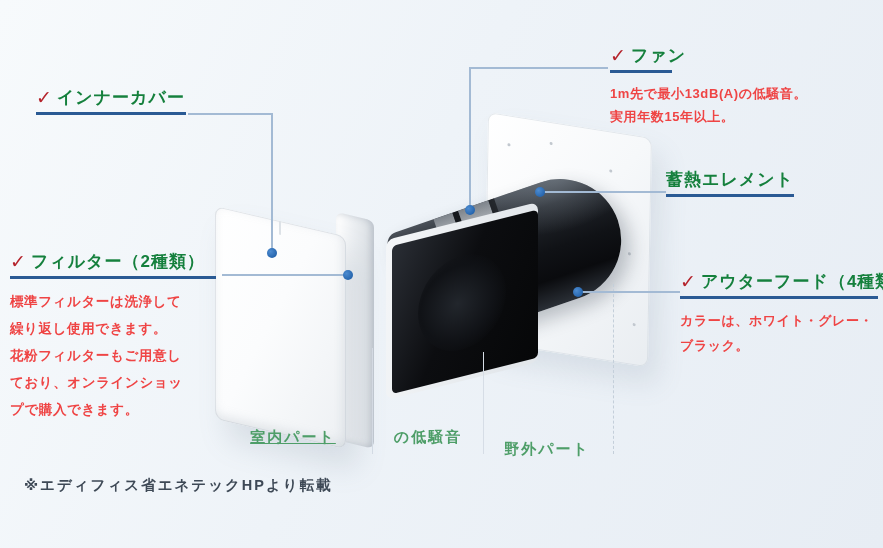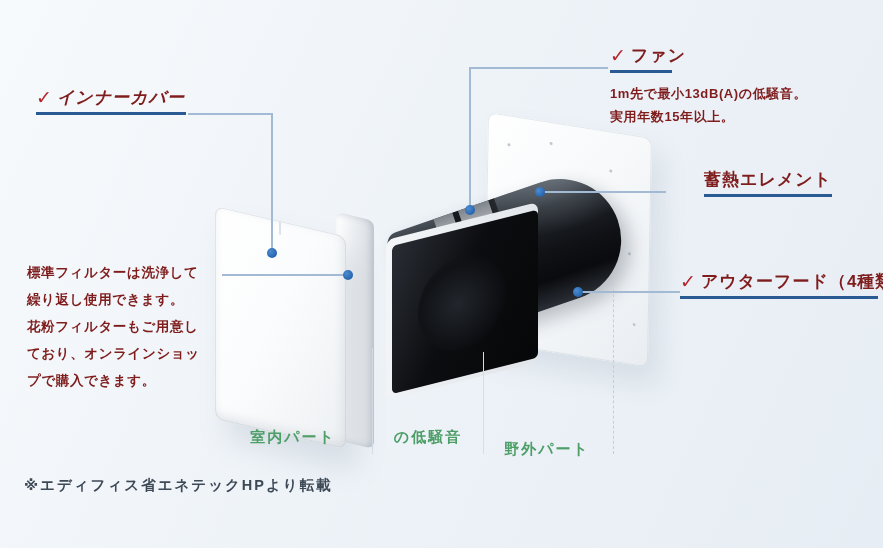--- a/index.html
+++ b/index.html
@@ -6,22 +6,22 @@
   body{
     width:883px;height:548px;overflow:hidden;position:relative;
     font-family:"Liberation Sans","DejaVu Sans",sans-serif;
     background:linear-gradient(115deg,#f7fafc 0%,#eef3f8 45%,#e7edf4 100%);
   }
 
   
   .callout{position:absolute;z-index:30;}
   .title-row{display:inline-block;border-bottom:3px solid #2a5a94;padding-bottom:3px;white-space:nowrap;}
   .check{font-weight:700;color:#b5242c;font-size:19px;margin-right:5px;vertical-align:-1px;}
-  .c-title{font-weight:700;color:#7f1d1d;font-size:17px;letter-spacing:1px;}
-  .c-body{margin-top:9px;font-size:13px;font-weight:600;color:#7f1d1d;letter-spacing:.6px;white-space:pre-line;}
+  .c-title{font-weight:700;color:#15803d;font-size:17px;letter-spacing:1px;}
+  .c-body{margin-top:9px;font-size:13px;font-weight:600;color:#ef4444;letter-spacing:.6px;white-space:pre-line;}
 
   
   .cline{position:absolute;background:#a3bad4;z-index:20;}
   .cdot{position:absolute;width:10px;height:10px;border-radius:50%;z-index:21;
         background:radial-gradient(circle at 35% 35%,#4c8bd0,#2766ae 70%);}
 
   
   .divider{position:absolute;width:1px;background:#d6dde6;z-index:5;}
   .divider.dashed{background:none;border-left:1px dashed #c4cfda;}
   .part-label{position:absolute;width:110px;text-align:center;z-index:30;
@@ -131,51 +131,56 @@
 <div class="cline" style="left:544px;top:191px;width:122px;height:2px;"></div>
 <div class="cdot" style="left:535px;top:187px;"></div>
 
 <div class="cline" style="left:582px;top:291px;width:98px;height:2px;"></div>
 <div class="cdot" style="left:573px;top:287px;"></div>
 
 <div class="divider" style="left:372px;top:348px;height:106px;"></div>
 <div class="divider" style="left:483px;top:352px;height:102px;"></div>
 <div class="divider dashed" style="left:613px;top:284px;height:170px;"></div>
 
-<div class="callout" style="left:36px;top:86px;font-style:italic;">
+<div class="callout" style="left:36px;top:86px;">
   <div class="title-row" style="width:150px;">
     <span class="check">✓</span><span class="c-title">インナーカバー</span>
   </div>
 </div>
 
 <div class="callout" style="left:10px;top:250px;">
-  <div class="c-body" style="line-height:27px;font-size:13.5px;margin-left:17px;">標準フィルターは洗浄して
+  <div class="title-row" style="width:206px;">
+    <span class="check">✓</span><span class="c-title">フィルター（2種類）</span>
+  </div>
+  <div class="c-body" style="line-height:27px;font-size:13.5px;">標準フィルターは洗浄して
 繰り返し使用できます。
 花粉フィルターもご用意し
 ており、オンラインショッ
 プで購入できます。</div>
 </div>
 
 <div class="callout" style="left:610px;top:44px;">
   <div class="title-row" style="width:62px;">
     <span class="check">✓</span><span class="c-title">ファン</span>
   </div>
   <div class="c-body" style="line-height:23px;">1m先で最小13dB(A)の低騒音。
 実用年数15年以上。</div>
 </div>
 
-<div class="callout" style="left:666px;top:168px;margin-left:38px;">
+<div class="callout" style="left:666px;top:168px;">
   <div class="title-row" style="width:128px;">
     <span class="c-title">蓄熱エレメント</span>
   </div>
 </div>
 
 <div class="callout" style="left:680px;top:270px;">
   <div class="title-row" style="width:198px;">
     <span class="check">✓</span><span class="c-title">アウターフード（4種類）</span>
   </div>
+  <div class="c-body" style="line-height:25px;">カラーは、ホワイト・グレー・
+ブラック。</div>
 </div>
 
-<div class="part-label" style="left:238px;top:428px;">室内パート</div>
+<div class="part-label" style="left:238px;top:428px;text-decoration:underline;">室内パート</div>
 <div class="part-label" style="left:373px;top:428px;">の低騒音</div>
 <div class="part-label" style="left:492px;top:440px;">野外パート</div>
 
 <div class="footnote">※エディフィス省エネテックHPより転載</div>
 
 </body></html>

